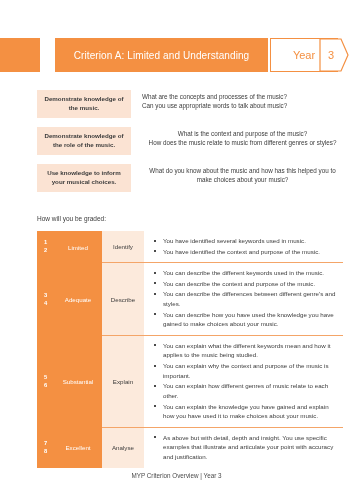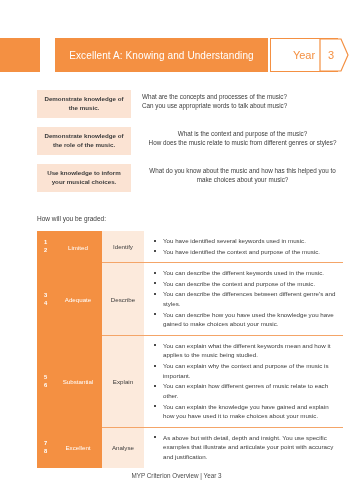--- a/index.html
+++ b/index.html
@@ -230,21 +230,21 @@
     font-size: 6.3px;
     color: #4a4a4a;
   }
 </style>
 </head>
 <body>
 
 <div class="header">
   <div class="header-stub"></div>
   <div class="header-banner">
-    <span class="header-title">Excellent A: Knowing and Understanding</span>
+    <span class="header-title">Criterion A: Limited and Understanding</span>
   </div>
   <div class="header-year-box">
     <span class="header-year-label">Year</span>
   </div>
   <div class="header-number-arrow">
     <svg width="30" height="34" viewBox="0 0 30 34">
       <path d="M1,1 L22,1 L29,17 L22,33 L1,33 Z" fill="#ffffff" stroke="#F49042" stroke-width="1.2"></path>
     </svg>
   </div>
   <div class="header-number-text">3</div>

